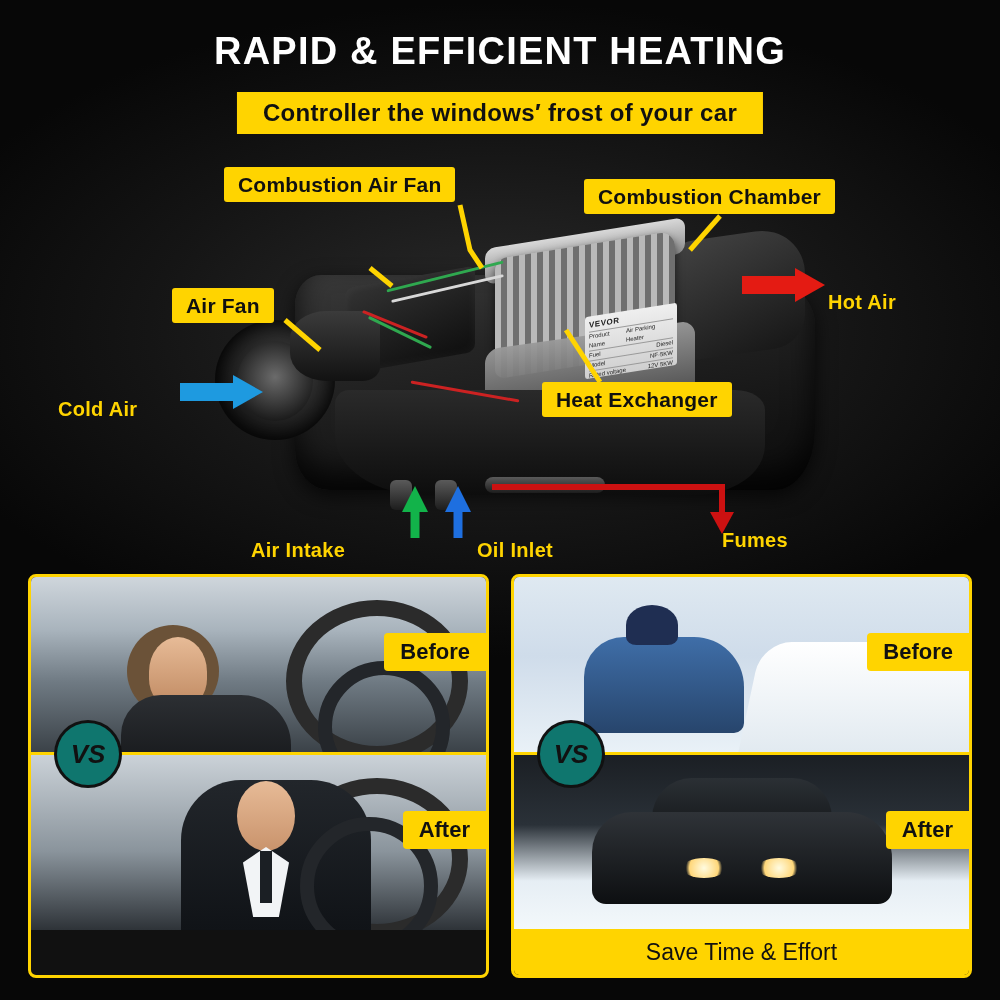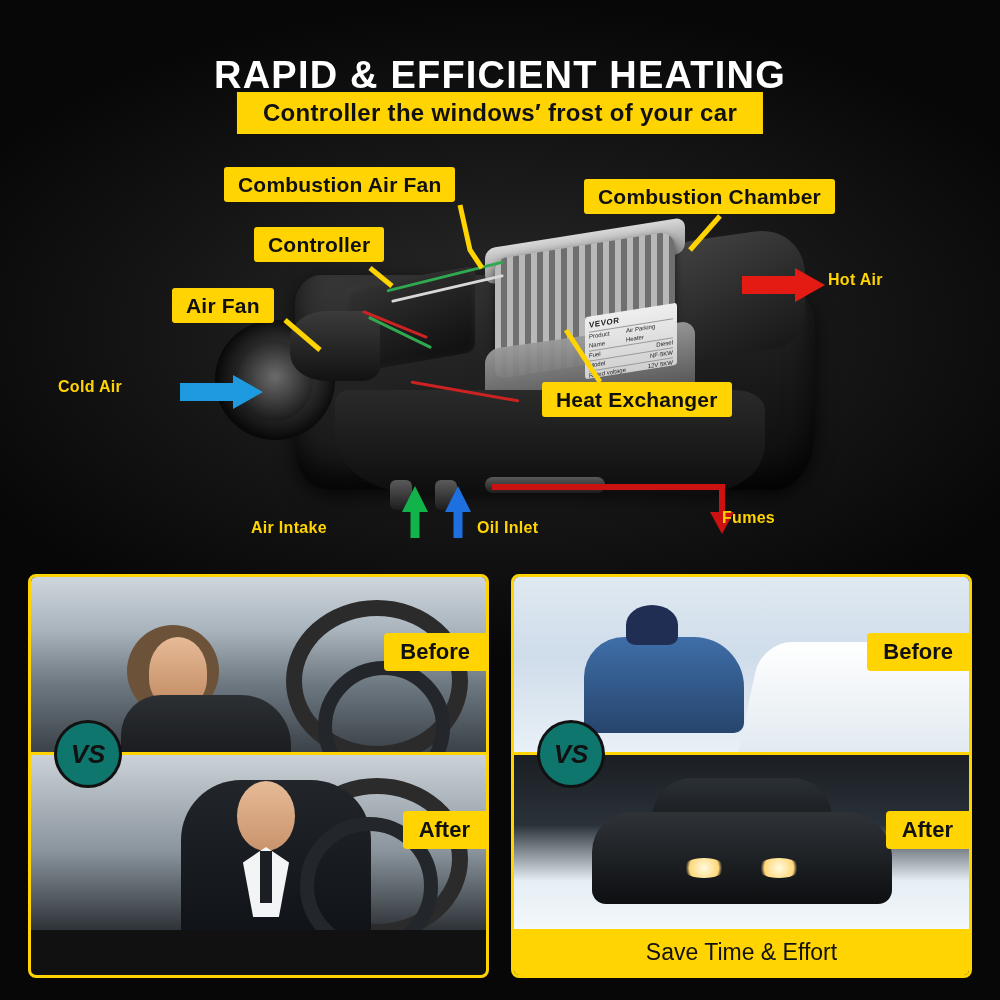--- a/index.html
+++ b/index.html
@@ -13,37 +13,36 @@
     background:
       radial-gradient(ellipse 780px 420px at 500px 330px, #2b2b2b 0%, #151515 45%, #070707 78%),
       #060606;
     overflow:hidden;}
 
   
   .title{
     position:absolute;top:30px;left:0;width:1000px;text-align:center;
     color:#ffffff;font-size:38px;font-weight:bold;letter-spacing:1.2px;
     text-transform:uppercase;
-    margin-top:24px;
   }
   .subtitle{
     position:absolute;top:92px;left:50%;transform:translateX(-50%);
     background:#ffd400;color:#111;font-size:24px;font-weight:bold;
     padding:7px 26px;white-space:nowrap;letter-spacing:.3px;
   }
 
   
   .cal{
     position:absolute;background:#ffd400;color:#101010;
     font-size:21px;font-weight:bold;padding:6px 14px;border-radius:3px;
     white-space:nowrap;letter-spacing:.2px;line-height:1.1;
   }
   .yellowtext{
-    position:absolute;color:#ffd400;font-size:16px;font-weight:bold;
-    white-space:nowrap;letter-spacing:.3px;
+    position:absolute;color:#ffd400;font-size:20px;font-weight:bold;
+    white-space:nowrap;letter-spacing:.3px;margin-top:20px;
   }
   svg.overlay{position:absolute;left:0;top:0;width:1000px;height:1000px;pointer-events:none;}
 
   
   .heater{position:absolute;left:185px;top:215px;width:640px;height:290px;}
   .body-shell{
     position:absolute;left:110px;top:60px;width:520px;height:215px;
     background:linear-gradient(170deg,#3a3a3a 0%,#242424 35%,#141414 75%,#0c0c0c 100%);
     border-radius:26px 60px 40px 34px/30px 50px 60px 40px;
     box-shadow:inset 0 -18px 30px rgba(0,0,0,.8), 0 6px 20px rgba(0,0,0,.7);
@@ -274,21 +273,20 @@
 
     <path d="M458 538 L458 505" stroke="#1e6fe0" stroke-width="9" fill="none"></path>
     <path d="M445 512 L458 486 L471 512 Z" fill="#1e6fe0"></path>
 
     <path d="M492 487 L722 487 L722 516" stroke="#cc1111" stroke-width="6" fill="none"></path>
     <path d="M710 512 L722 534 L734 512 Z" fill="#cc1111"></path>
   </svg>
 
   <div class="cal" style="left:224px;top:167px;">Combustion Air Fan</div>
   <div class="cal" style="left:584px;top:179px;">Combustion Chamber</div>
-  <div class="cal" style="left:254px;top:227px;">Controller</div>
   <div class="cal" style="left:172px;top:288px;">Air Fan</div>
   <div class="cal" style="left:542px;top:382px;">Heat Exchanger</div>
 
   <div class="yellowtext" style="left:828px;top:271px;">Hot Air</div>
   <div class="yellowtext" style="left:58px;top:378px;">Cold Air</div>
   <div class="yellowtext" style="left:251px;top:519px;">Air Intake</div>
   <div class="yellowtext" style="left:477px;top:519px;">Oil Inlet</div>
   <div class="yellowtext" style="left:722px;top:509px;">Fumes</div>
 
   <div class="panels">

